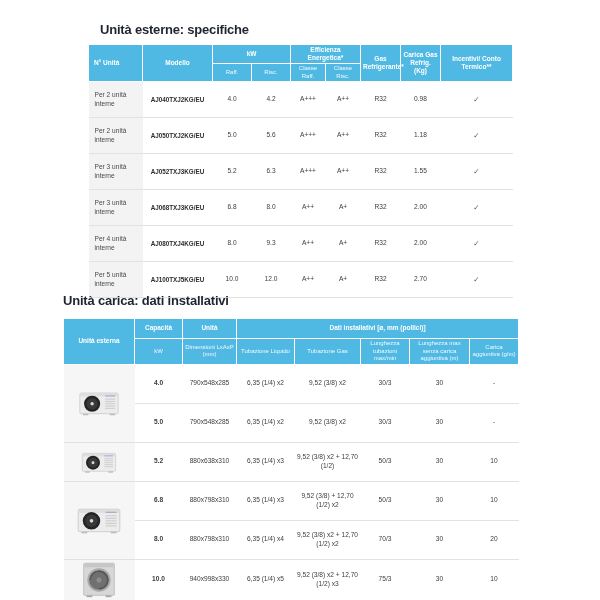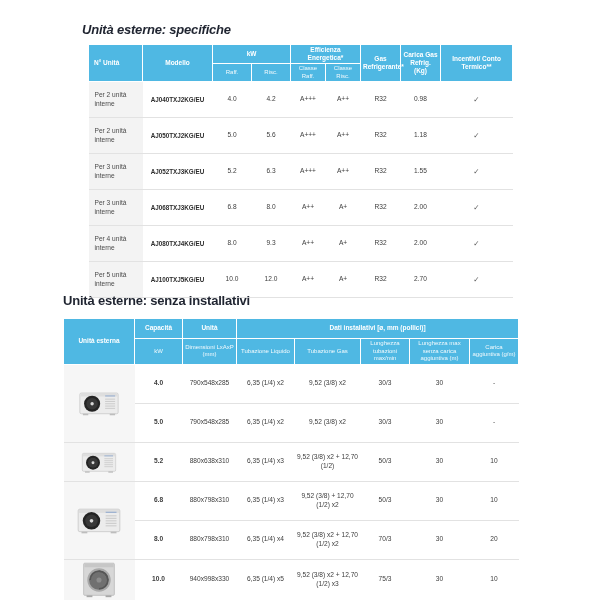--- a/index.html
+++ b/index.html
@@ -1,18 +1,18 @@
 <!DOCTYPE html>
 <html><head>
 <meta charset="utf-8">
 <style>
   html,body{margin:0;padding:0;}
   body{width:600px;height:600px;background:#ffffff;font-family:"Liberation Sans",sans-serif;position:relative;overflow:hidden;}
   .sec-title{position:absolute;margin:0;font-size:13px;font-weight:bold;color:#1f2430;letter-spacing:-0.2px;}
-  #title1{left:82px;top:22px;font-style:italic;}
+  #title1{left:100px;top:22px;}
   #title2{left:63px;top:293px;}
   table{border-collapse:collapse;table-layout:fixed;}
   #t1{position:absolute;left:88px;top:44px;width:424px;}
   #t2{position:absolute;left:63px;top:318px;width:455px;}
   th{background:#4FB8E3;color:#ffffff;border:1px solid #ffffff;font-size:6.5px;font-weight:bold;line-height:1.25;padding:1px 2px;text-align:center;vertical-align:middle;}
   th.sub{font-weight:normal;font-size:6px;color:rgba(255,255,255,0.93);}
   #t1 th{height:12px;}
   #t2 th.grp{height:17px;}
   #t2 th.sub{height:19px;}
   td{font-size:6.6px;color:#3c3c3c;text-align:center;vertical-align:middle;border-bottom:1px solid #e2e2e2;padding:1px 2px;line-height:1.35;background:#ffffff;}
@@ -123,21 +123,21 @@
         <td>12.0</td>
         <td>A++</td>
         <td>A+</td>
         <td>R32</td>
         <td>2.70</td>
         <td class="check">✓</td>
       </tr>
     </tbody>
   </table>
 
-  <h2 id="title2" class="sec-title">Unità esterne: senza installativi</h2>
+  <h2 id="title2" class="sec-title">Unità carica: dati installativi</h2>
 
   <table id="t2">
     <colgroup>
       <col style="width:71px">
         <col style="width:48px">
         <col style="width:54px">
         <col style="width:58px">
       <col style="width:66px">
         <col style="width:49px">
         <col style="width:60px">

